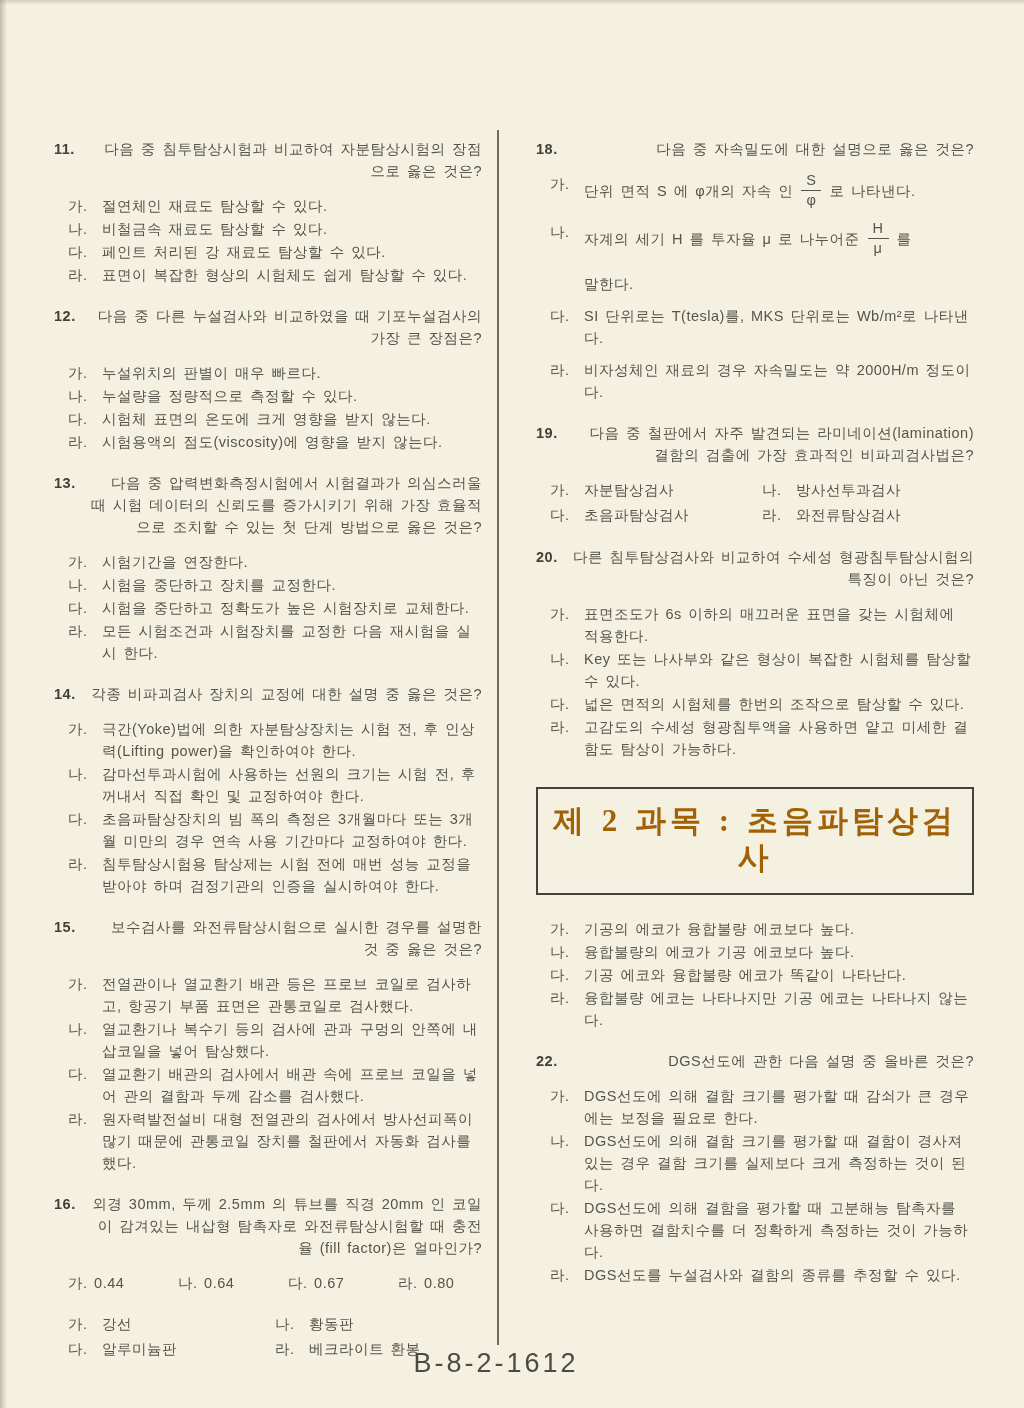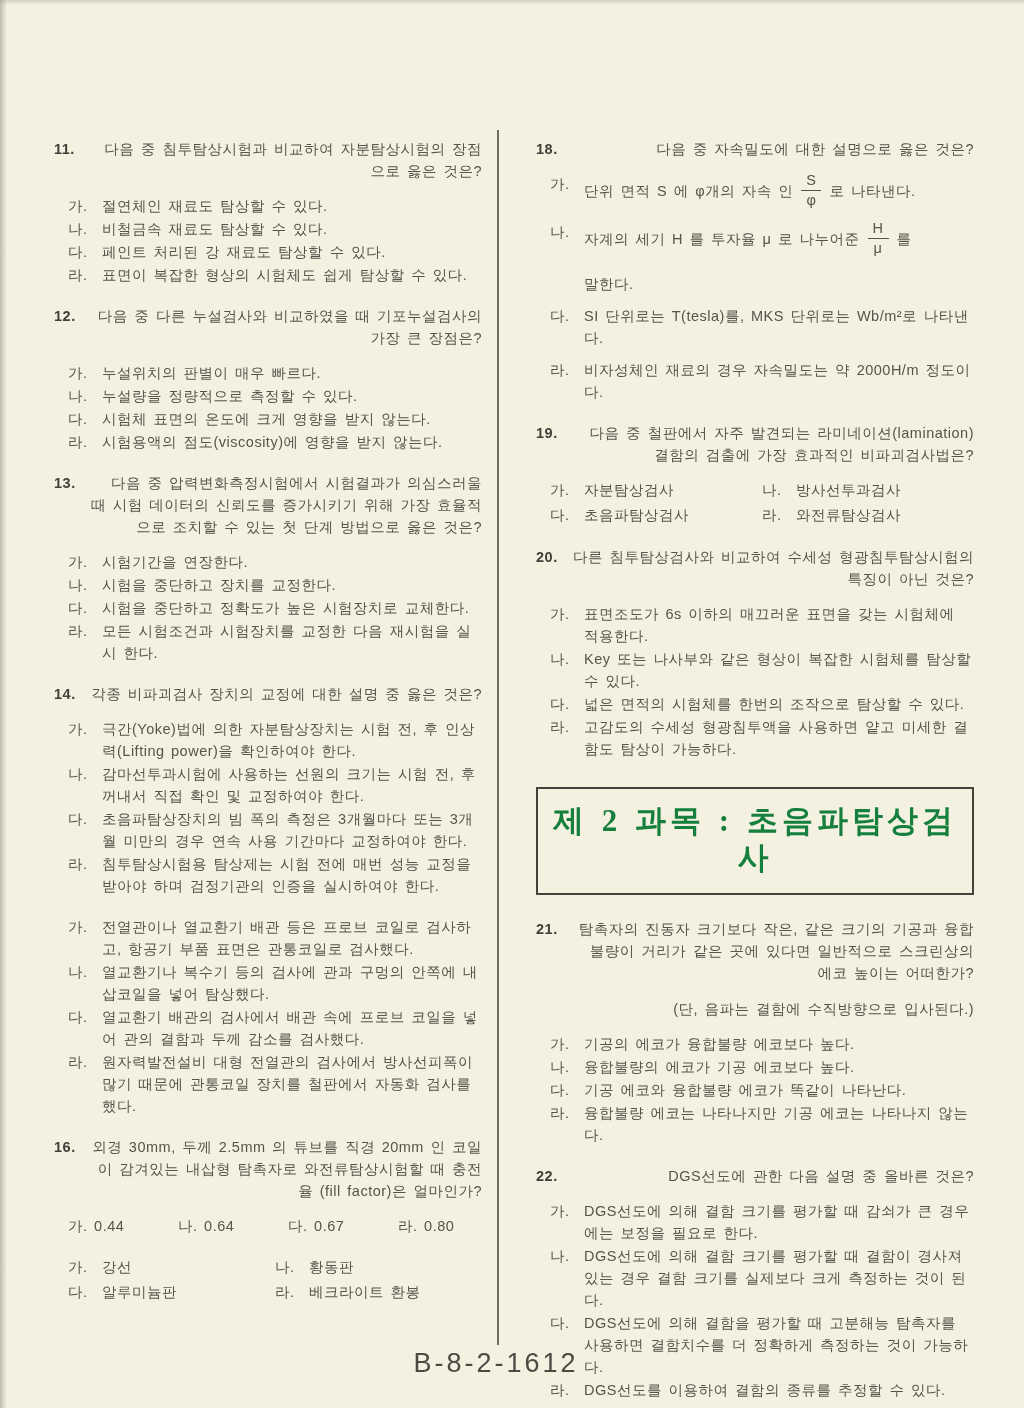--- a/index.html
+++ b/index.html
@@ -54,21 +54,21 @@
   .frac .fr-bot { display:block; padding-top:1px; }
   .section-box {
     border:2.5px solid #44423b;
     margin:27px 0 23px 0;
     padding:13px 6px 17px 6px;
     text-align:center;
     background:transparent;
   }
   .section-title {
     font-family:"Liberation Serif","DejaVu Serif",serif;
-    font-size:31px; font-weight:700; color:#15803d; letter-spacing:4px;
+    font-size:31px; font-weight:700; color:#a16207; letter-spacing:4px;
     line-height:1.2;
   }
   .footer {
     position:absolute; top:1348px; left:-16px; width:100%;
     text-align:center;
     font-size:27px; letter-spacing:3px; color:#4c4a43;
   }
 </style>
 </head>
 <body>
@@ -171,20 +171,24 @@
             <span class="opt-text">초음파탐상장치의 빔 폭의 측정은 3개월마다 또는 3개월 미만의 경우 연속 사용 기간마다 교정하여야 한다.</span>
           </div>
         <div class="opt">
             <span class="opt-label">라.</span>
             <span class="opt-text">침투탐상시험용 탐상제는 시험 전에 매번 성능 교정을 받아야 하며 검정기관의 인증을 실시하여야 한다.</span>
           </div>
       </div>
     </div>
 
     <div class="q">
+      <div class="q-head">
+        <span class="q-num">15.</span>
+        <span class="q-body">보수검사를 와전류탐상시험으로 실시한 경우를 설명한 것 중 옳은 것은?</span>
+      </div>
       <div class="opts">
         <div class="opt">
             <span class="opt-label">가.</span>
             <span class="opt-text">전열관이나 열교환기 배관 등은 프로브 코일로 검사하고, 항공기 부품 표면은 관통코일로 검사했다.</span>
           </div>
         <div class="opt">
             <span class="opt-label">나.</span>
             <span class="opt-text">열교환기나 복수기 등의 검사에 관과 구멍의 안쪽에 내삽코일을 넣어 탐상했다.</span>
           </div>
         <div class="opt">
@@ -322,27 +326,20 @@
             <span class="opt-text">고감도의 수세성 형광침투액을 사용하면 얕고 미세한 결함도 탐상이 가능하다.</span>
           </div>
       </div>
     </div>
 
     <div class="section-box">
       <div class="section-title">제 2 과목 : 초음파탐상검사</div>
     </div>
 
     <div class="q">
-      <div class="q-head">
-        <span class="q-num">21.</span>
-        <span class="q-body">
-          <span>탐촉자의 진동자 크기보다 작은, 같은 크기의 기공과 융합불량이 거리가 같은 곳에 있다면 일반적으로 스크린상의 에코 높이는 어떠한가?</span>
-          <span class="q-note">(단, 음파는 결함에 수직방향으로 입사된다.)</span>
-        </span>
-      </div>
       <div class="opts">
         <div class="opt">
             <span class="opt-label">가.</span>
             <span class="opt-text">기공의 에코가 융합불량 에코보다 높다.</span>
           </div>
         <div class="opt">
             <span class="opt-label">나.</span>
             <span class="opt-text">융합불량의 에코가 기공 에코보다 높다.</span>
           </div>
         <div class="opt">
@@ -369,21 +366,21 @@
         <div class="opt">
             <span class="opt-label">나.</span>
             <span class="opt-text">DGS선도에 의해 결함 크기를 평가할 때 결함이 경사져 있는 경우 결함 크기를 실제보다 크게 측정하는 것이 된다.</span>
           </div>
         <div class="opt">
             <span class="opt-label">다.</span>
             <span class="opt-text">DGS선도에 의해 결함을 평가할 때 고분해능 탐촉자를 사용하면 결함치수를 더 정확하게 측정하는 것이 가능하다.</span>
           </div>
         <div class="opt">
             <span class="opt-label">라.</span>
-            <span class="opt-text">DGS선도를 이용하여 결함의 종류를 추정할 수 있다.</span>
+            <span class="opt-text">DGS선도를 누설검사와 결함의 종류를 추정할 수 있다.</span>
           </div>
       </div>
     </div>
 
   </div>
 
   <div class="footer">B-8-2-1612</div>
 
 </div>
 

